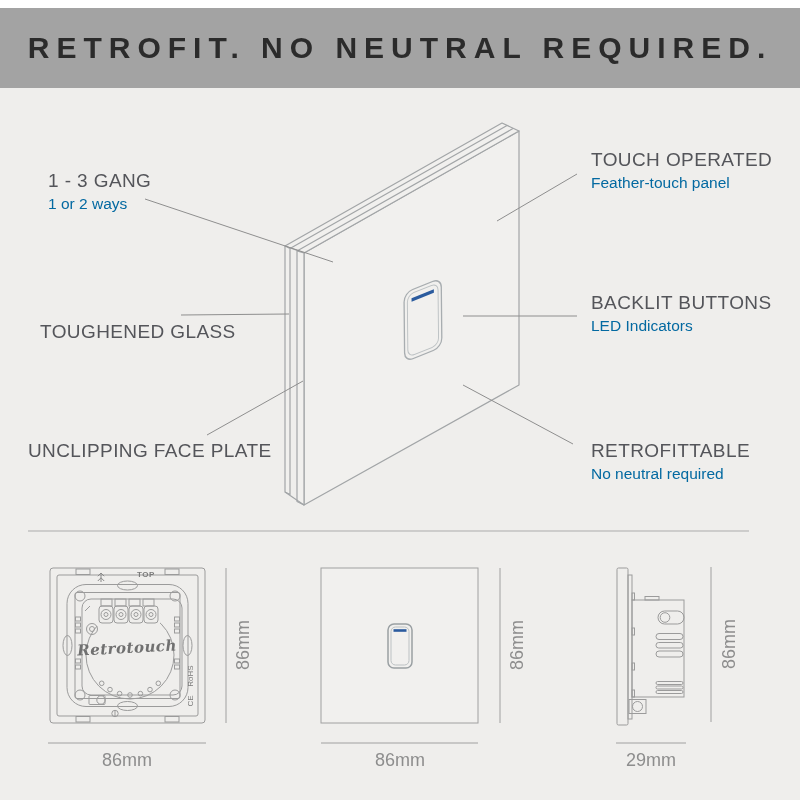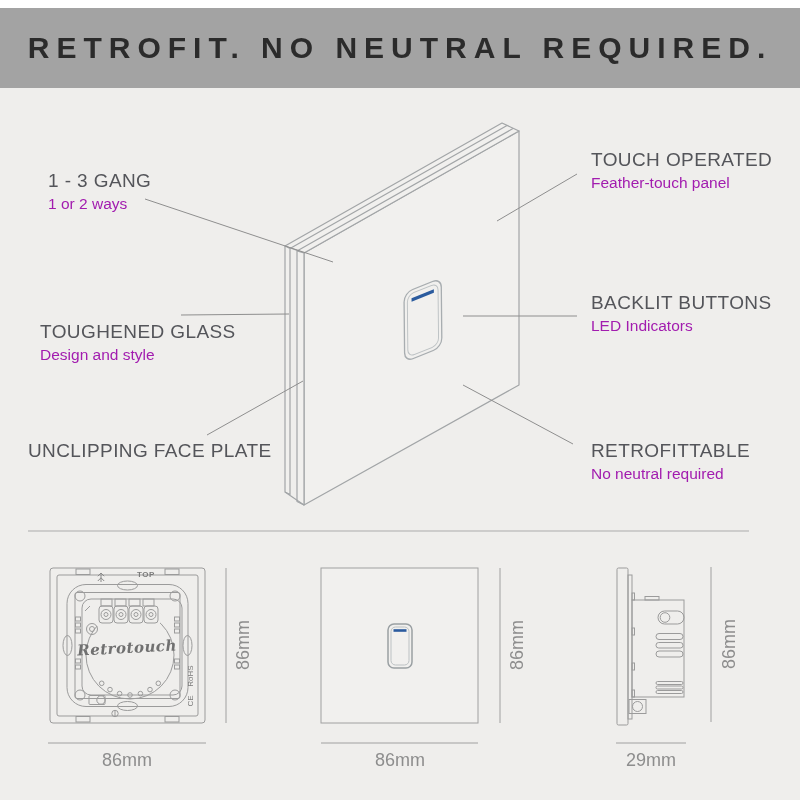--- a/index.html
+++ b/index.html
@@ -16,21 +16,21 @@
     font-size:30px;font-weight:bold;letter-spacing:7px;color:#2b2b2b;white-space:nowrap;
   }
   
   .main-bg{position:absolute;left:0;top:88px;width:800px;height:712px;background:#efeeec;}
   svg.art{position:absolute;left:0;top:0;width:800px;height:800px;}
   
   .callout{position:absolute;display:flex;align-items:stretch;flex-direction:column;}
   .callout .bar{width:5px;background:#f4a351;flex:0 0 auto;}
   .callout .txt{padding-left:13px;}
   .callout .title{font-size:19px;color:#54555a;letter-spacing:.4px;white-space:nowrap;line-height:1.1;}
-  .callout .sub{font-size:15.5px;color:#a21caf;white-space:nowrap;margin-top:3px;line-height:1.1;}
+  .callout .sub{font-size:15.5px;color:#0369a1;white-space:nowrap;margin-top:3px;line-height:1.1;}
   
   .dim{position:absolute;color:#8d8d8d;font-size:18px;text-align:center;line-height:22px;}
   .dim.v{width:70px;height:22px;transform:rotate(-90deg);}
   .dim.h{width:100px;height:22px;}
   
   .logo-script{
     position:absolute;left:67px;top:639px;width:120px;text-align:center;
     font-family:"DejaVu Serif",serif;font-style:italic;font-weight:bold;
     font-size:15px;color:#707070;transform:rotate(-3deg);letter-spacing:.5px;
   }
@@ -195,21 +195,20 @@
   <div class="txt">
     <div class="title">1 - 3 GANG</div>
     <div class="sub">1 or 2 ways</div>
   </div>
 </div>
 
 <div class="callout" style="left:27px;top:274px;gap:48px;">
   <div class="bar"></div>
   <div class="txt">
     <div class="title">TOUGHENED GLASS</div>
-    <div class="sub">Design and style</div>
   </div>
 </div>
 
 <div class="callout" style="left:15px;top:441px;">
   <div class="bar"></div>
   <div class="txt">
     <div class="title">UNCLIPPING FACE PLATE</div>
   </div>
 </div>
 

